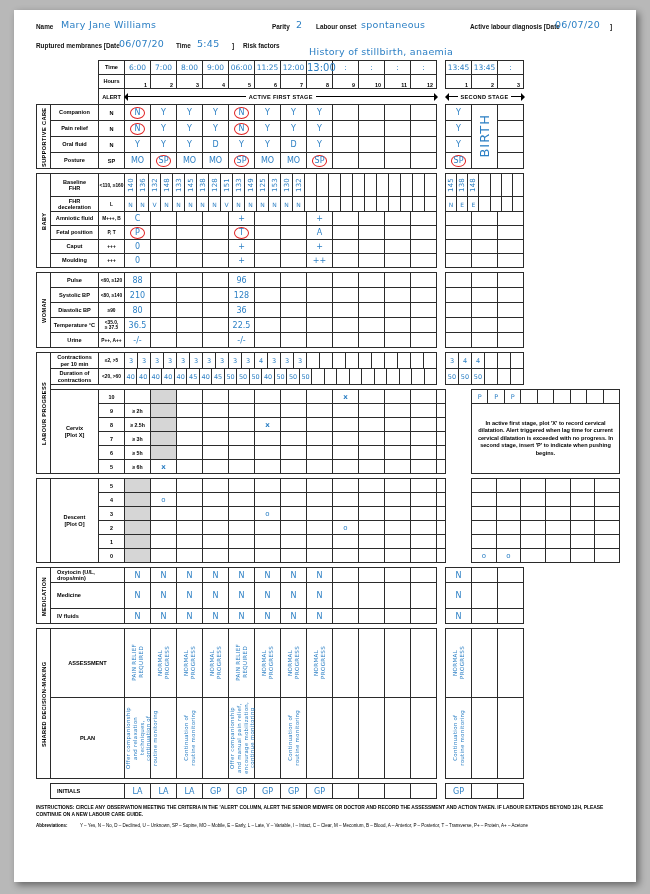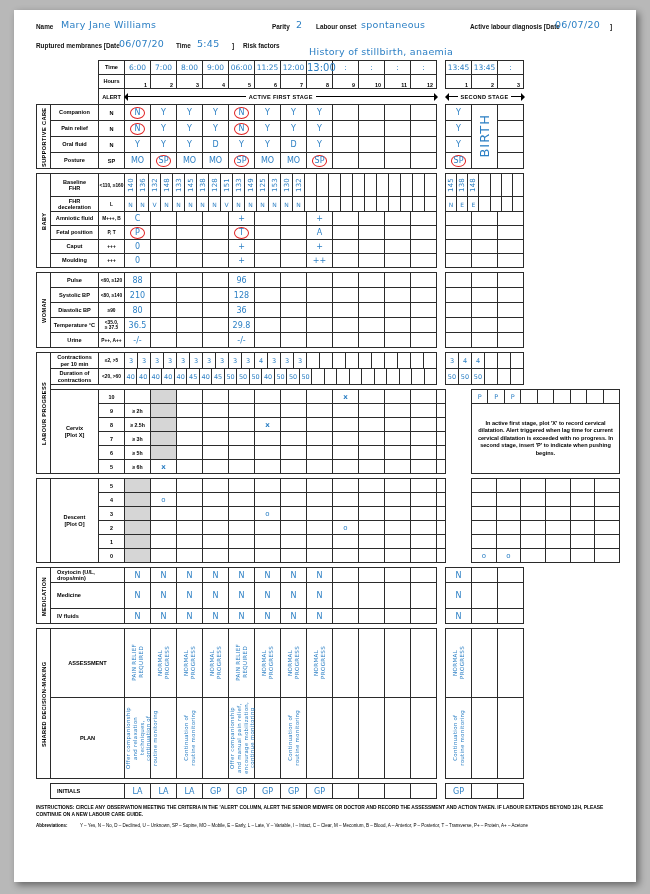--- a/index.html
+++ b/index.html
@@ -609,21 +609,21 @@
               <td class=""><span class="val"></span></td>
               <td class="thick-r"><span class="val"></span></td>
             </tr>
             <tr style="height:15px">
               <td class="rowlab">Temperature °C</td>
               <td class="alertcol" style="font-size:4.8px">&lt;35.0,<br>≥ 37.5</td>
               <td class=""><span class="val">36.5</span></td>
               <td class=""><span class="val"></span></td>
               <td class=""><span class="val"></span></td>
               <td class=""><span class="val"></span></td>
-              <td class=""><span class="val">29.8</span></td>
+              <td class=""><span class="val">22.5</span></td>
               <td class=""><span class="val"></span></td>
               <td class=""><span class="val"></span></td>
               <td class=""><span class="val"></span></td>
               <td class=""><span class="val"></span></td>
               <td class=""><span class="val"></span></td>
               <td class=""><span class="val"></span></td>
               <td class="thick-r"><span class="val"></span></td>
               <td class="gap"></td>
               <td class="thick-l"><span class="val"></span></td>
               <td class=""><span class="val"></span></td>

